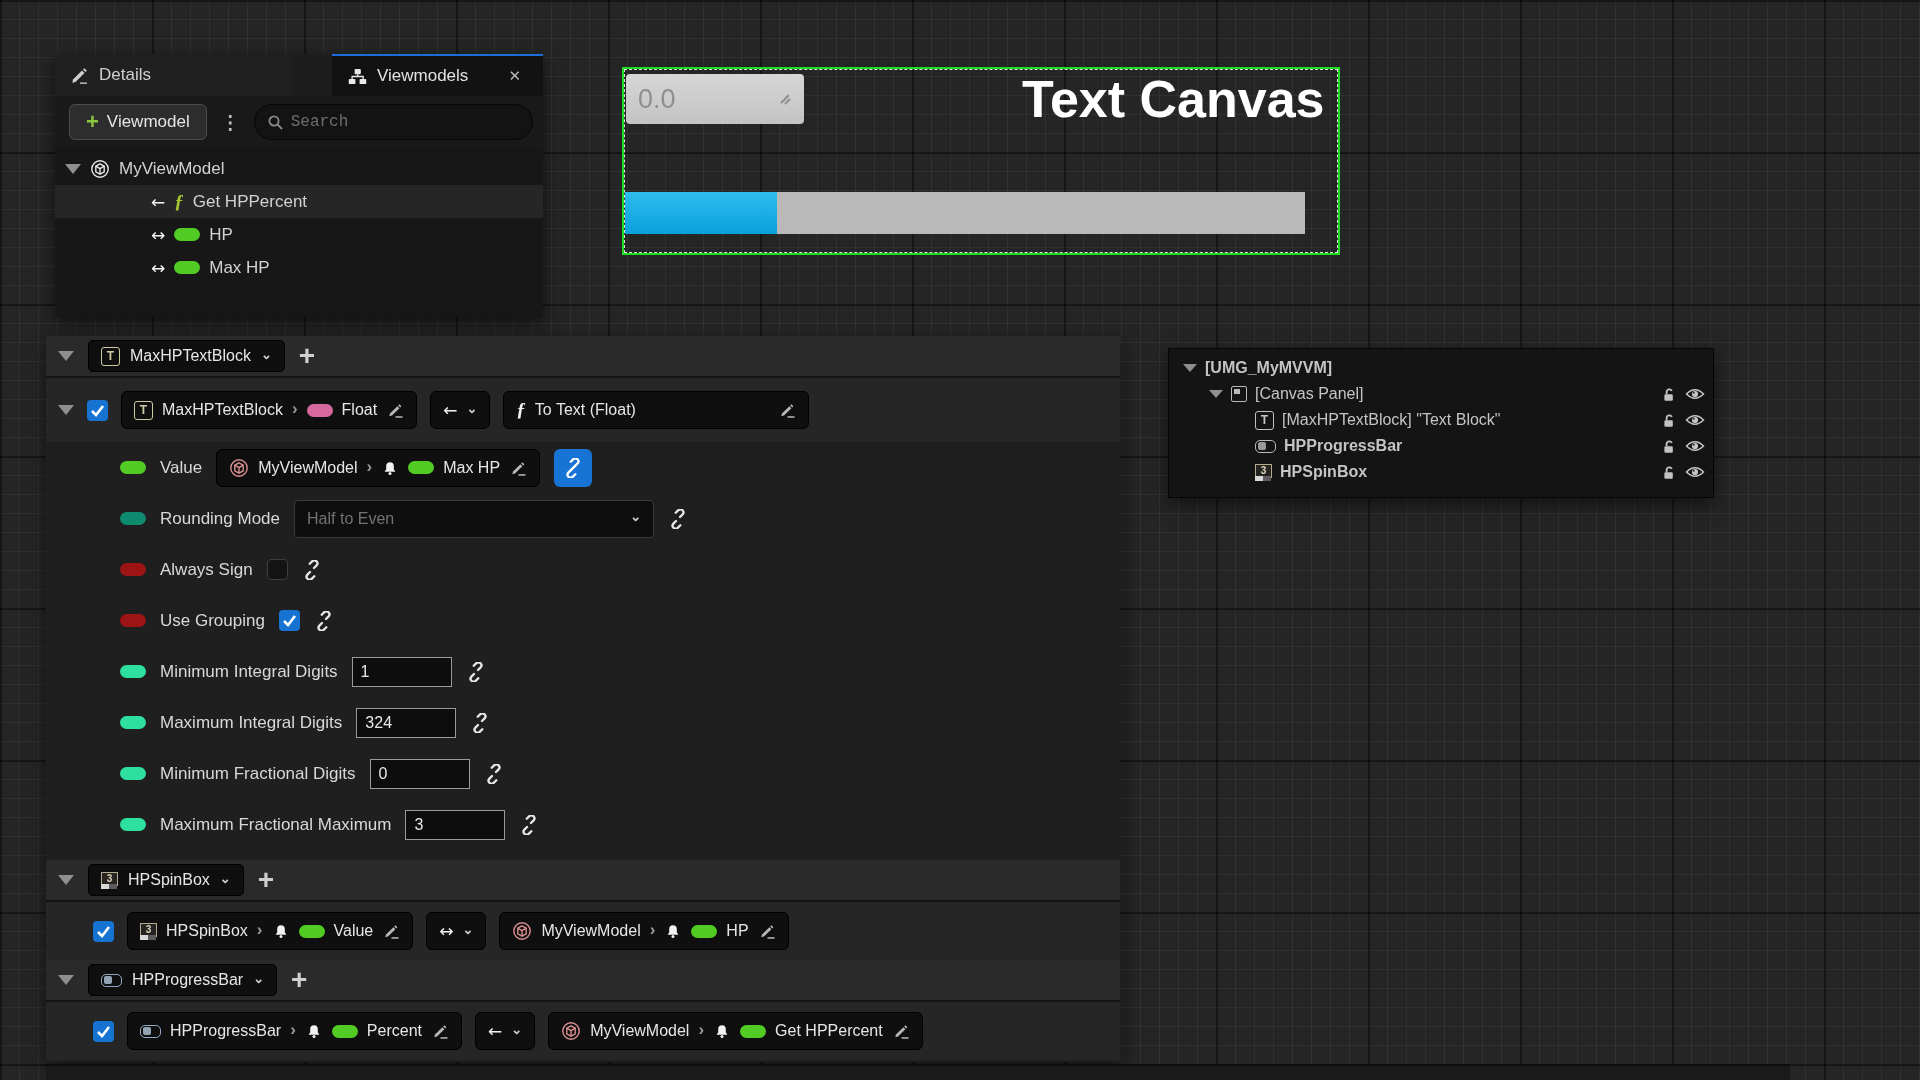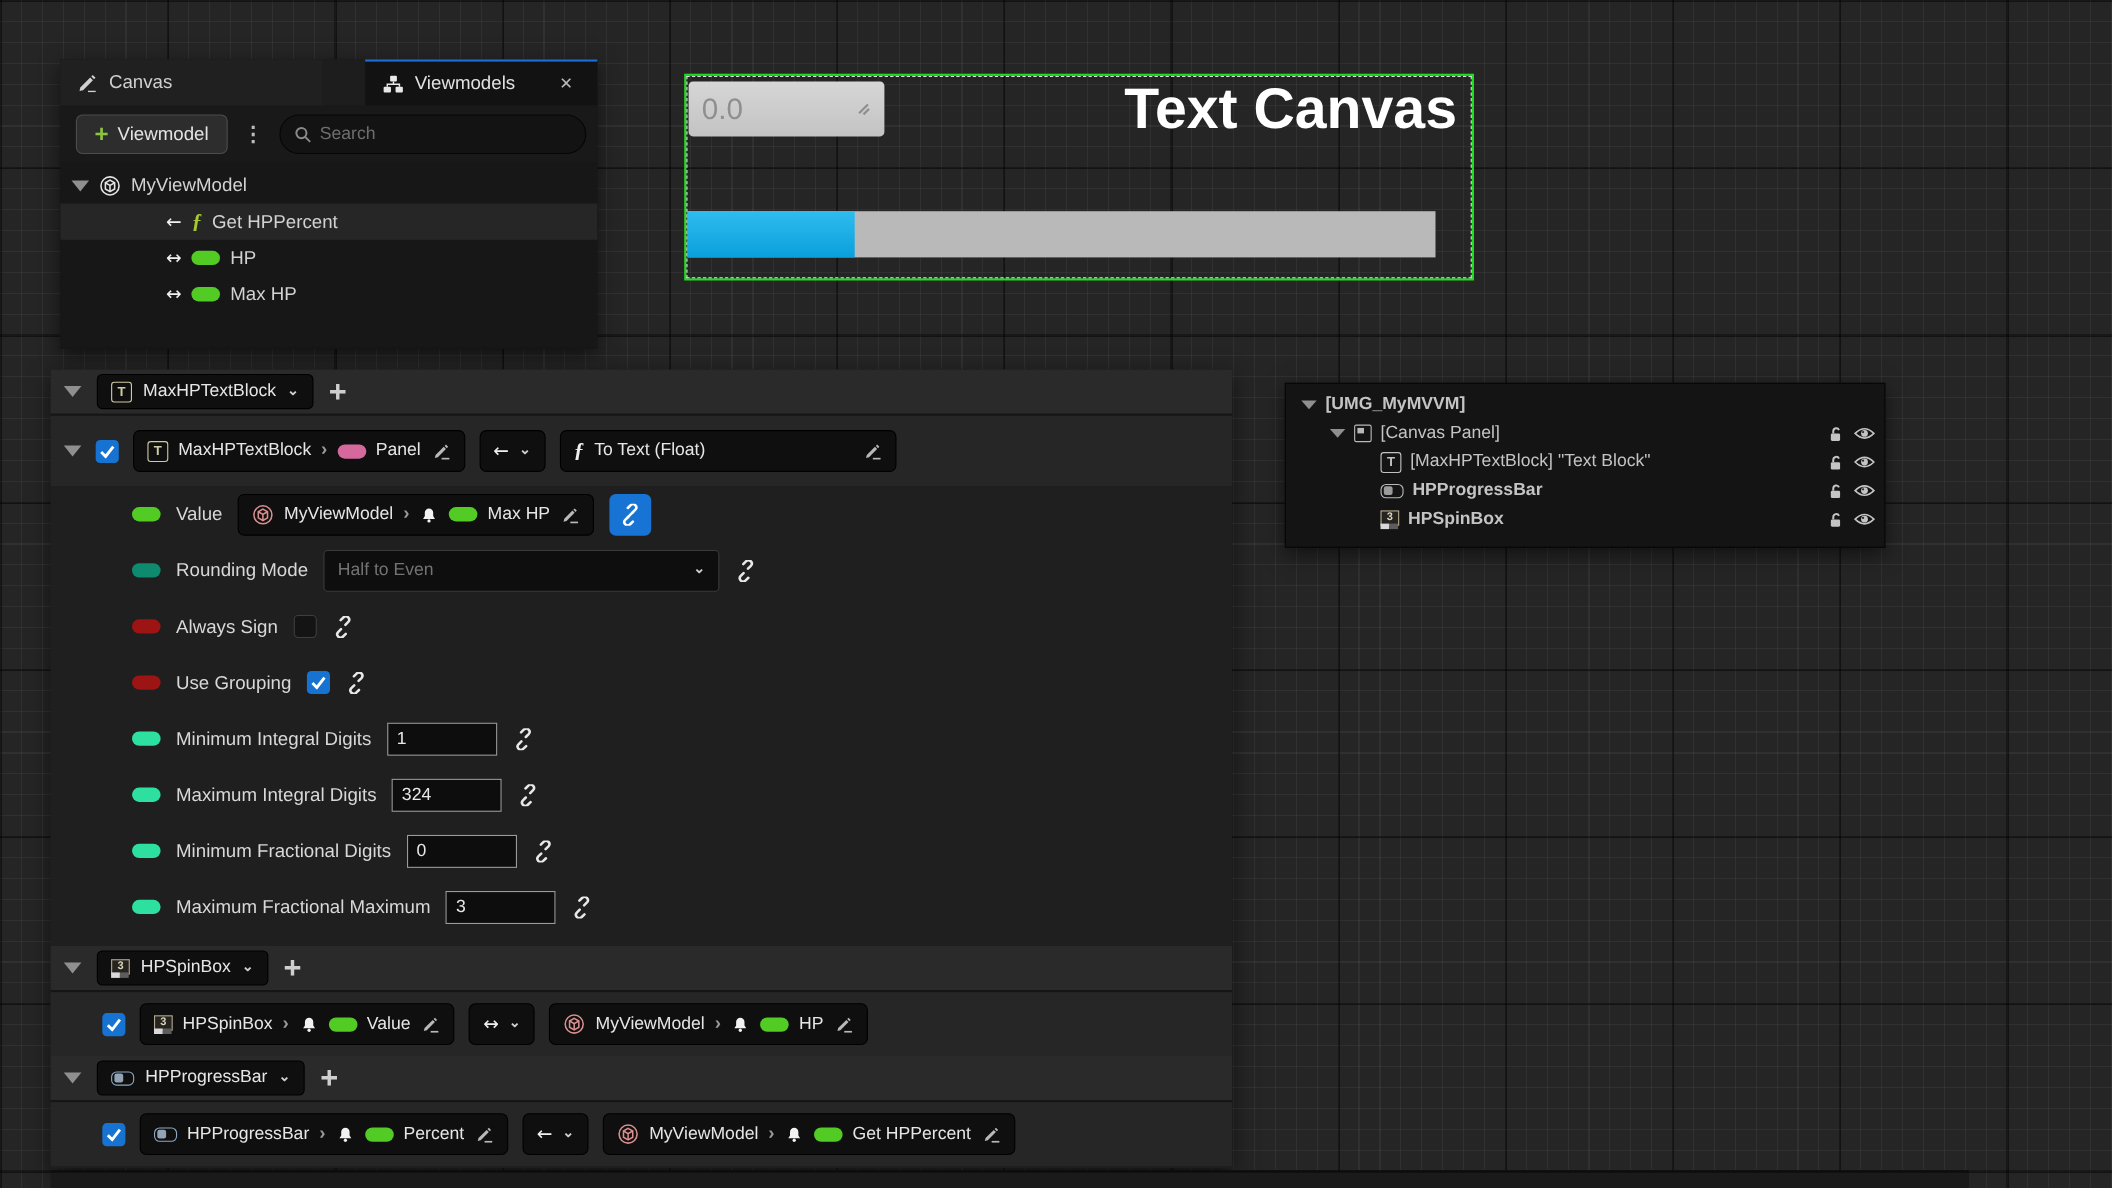--- a/index.html
+++ b/index.html
@@ -31,21 +31,21 @@
   .add-vm-btn { display:flex; align-items:center; gap:8px; height:36px; padding:0 16px;
                 background:#2d2d2d; border:1px solid #4d4d4d; border-radius:6px;
                 color:#e4e4e4; font-size:17px; }
   .plus-green { color:#8bc53f; font-size:22px; font-weight:bold; line-height:1; }
   .plus-green::after { content:"+"; }
   .kebab { color:#bdbdbd; font-size:19px; font-weight:bold; letter-spacing:0; padding:0 4px; }
   .kebab::after { content:"⋮"; }
   .search-box { flex:1; display:flex; align-items:center; gap:8px; height:36px;
                 background:#131313; border:1px solid #060606; border-radius:18px; padding:0 12px; }
   .search-box input { flex:1; background:transparent; border:none; outline:none;
-                      color:#22c55e; font-size:16px; font-family:Liberation Sans, sans-serif; }
+                      color:#22c55e; font-size:16px; font-family:Liberation Mono, monospace; }
   .search-box input::placeholder { color:#6e6e6e; }
   .vm-tree { position:relative; flex:1; background:#171717; padding-top:4px; }
   .tree-row { display:flex; align-items:center; gap:9px; height:33px; font-size:17px; color:#d2d2d2; }
   .tree-row.root { padding-left:10px; }
   .tree-row.child { padding-left:96px; }
   .tree-row.hl { background:#262626; }
   .tree-guide-v { position:absolute; left:71px; top:222px; width:1px; height:84px; background:#4a4a4a; }
   .tree-guide-h { position:absolute; left:71px; width:20px; height:1px; background:#4a4a4a; }
   .arrow-glyph { font-family:"DejaVu Sans",sans-serif; color:#f0f0f0; font-size:17px; }
   .fx { font-family:"Liberation Serif",serif; font-style:italic; font-weight:bold;
@@ -190,21 +190,21 @@
   <div class="grid-bg"></div>
 
   <div class="panel vm-panel">
     <div class="vm-tabs">
       <div class="tab tab-details">
         <svg width="18" height="18" viewBox="0 0 18 18">
           <path d="M2 13.5 L11 4.5 l2.5 2.5 L4.5 16 l-3.2 0.7 z" fill="#d0d0d0"></path>
           <path d="M12 3.5 l1.3 -1.3 2.5 2.5 -1.3 1.3 z" fill="#d0d0d0"></path>
           <rect x="9" y="16.5" width="7" height="1.3" fill="#d0d0d0"></rect>
         </svg>
-        <span>Canvas</span>
+        <span>Details</span>
       </div>
       <div class="tab tab-viewmodels">
         <svg width="19" height="17" viewBox="0 0 20 17">
           <rect x="7" y="0.5" width="6.5" height="5.5" rx="1" fill="#e8e8e8"></rect>
           <rect x="0.8" y="11" width="7" height="5.5" rx="1" fill="#e8e8e8"></rect>
           <rect x="12.2" y="11" width="7" height="5.5" rx="1" fill="#e8e8e8"></rect>
           <path d="M10.2 6 v2.5 M4.3 11 V8.5 h11.6 V11" stroke="#e8e8e8" stroke-width="1.4" fill="none"></path>
         </svg>
         <span>Viewmodels</span>
         <span class="close-x"></span>
@@ -344,21 +344,21 @@
       <span class="cb on">
         <svg width="15" height="13" viewBox="0 0 15 13">
             <path d="M2 7 l4 4 7 -9" stroke="#fff" stroke-width="2.6" fill="none"></path>
           </svg>
       </span>
       <button class="chip">
         <span class="icon-t">T</span>
         <span>MaxHPTextBlock</span>
         <span class="sep"></span>
         <span class="pill pink"></span>
-        <span>Panel</span>
+        <span>Float</span>
         <svg width="18" height="18" viewBox="0 0 18 18">
             <use href="#svg-pencil-edit"></use>
           </svg>
       </button>
       <button class="chip">
         <span class="arrow-glyph">←</span>
         <span class="chev"></span>
       </button>
       <button class="chip func">
         <span class="fx white"></span>

